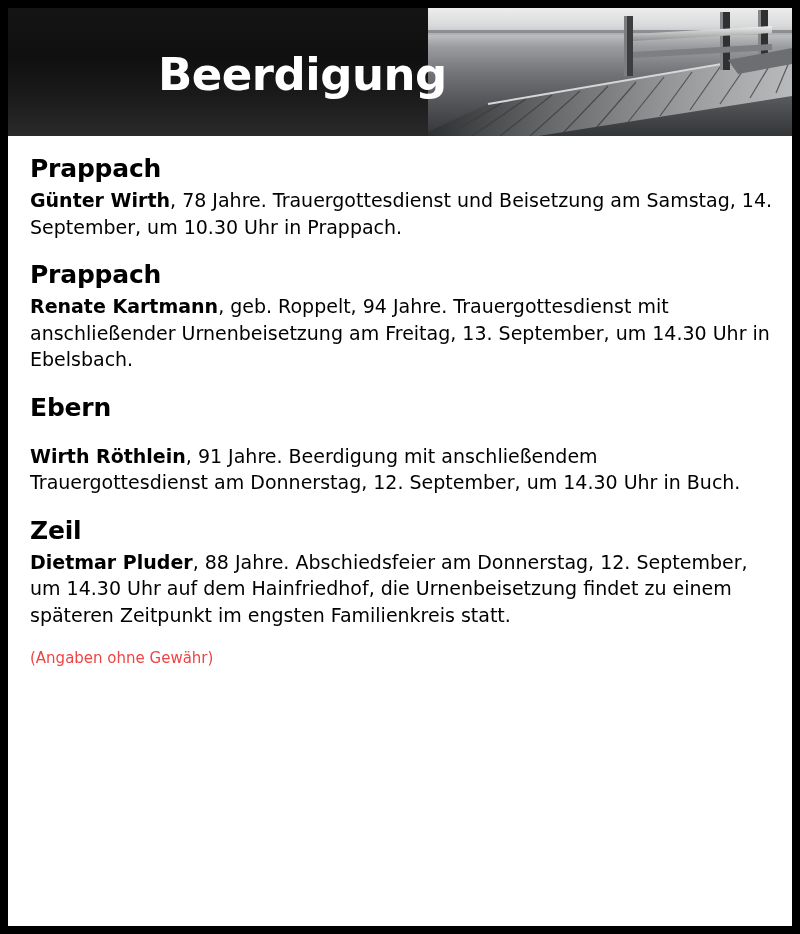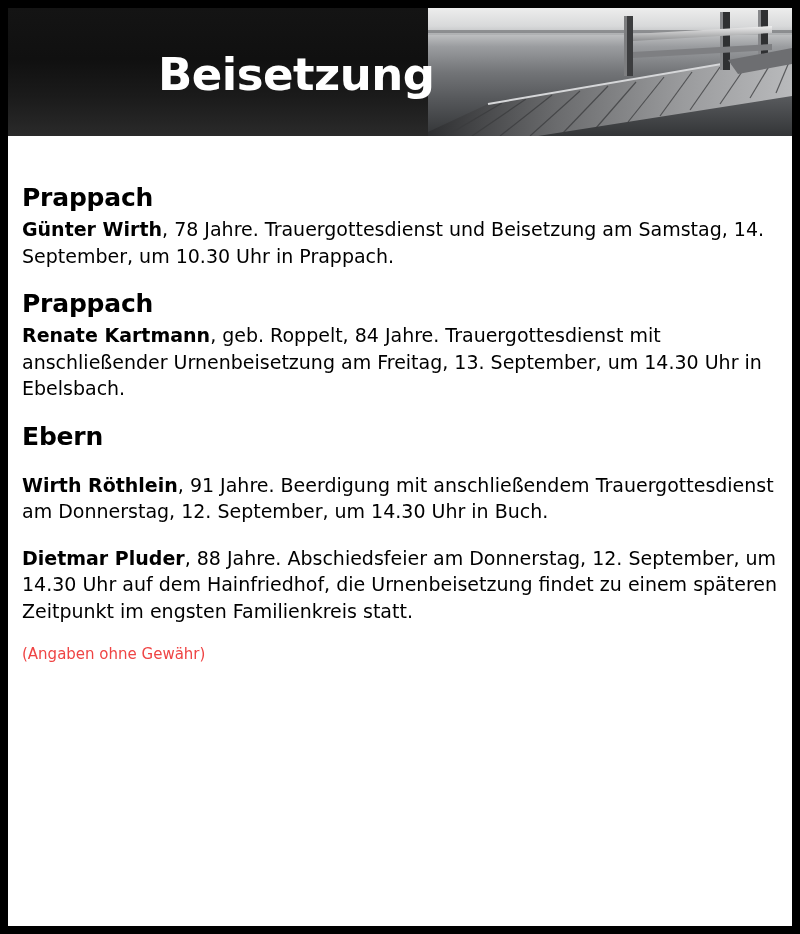--- a/index.html
+++ b/index.html
@@ -91,23 +91,22 @@
     position: absolute;
     left: 420px;
     top: 0;
     width: 364px;
     height: 128px;
     z-index: 4;
   }
 
   
   .content {
-    padding: 18px 14px 0 14px;
+    padding: 18px 14px 0 22px;
     color: #000;
-    margin-top: 29px;
   }
   .entry { margin-bottom: 20px; }
   .place {
     font-size: 25px;
     font-weight: bold;
     line-height: 30px;
     margin: 0 0 3px 0;
     letter-spacing: -0.2px;
   }
   .detail {
@@ -185,53 +184,54 @@
         <rect x="330" y="2" width="10" height="56" fill="#2f3032"></rect>
         <rect x="330" y="2" width="3" height="56" fill="#86878a"></rect>
 
         <polygon points="205,26 344,18 344,25 205,33" fill="url(#railG)"></polygon>
         <polygon points="205,44 344,36 344,42 205,50" fill="#7e7f82"></polygon>
 
         <polygon points="300,52 364,40 364,56 310,66" fill="#6d6e71"></polygon>
       </svg>
 
       <div class="banner-left"></div>
-      <div class="banner-title">Beisetzung</div>
+      <div class="banner-title">Beerdigung</div>
     </div>
 
     <div class="content">
 
       <div class="entry">
         <div class="place">Prappach</div>
         <div class="detail">
           <span class="name">Günter Wirth</span><span>, 78 Jahre.</span>
           <span>Trauergottesdienst und Beisetzung am Samstag, 14. September, um 10.30 Uhr in Prappach.</span>
         </div>
       </div>
 
       <div class="entry">
         <div class="place">Prappach</div>
         <div class="detail">
-          <span class="name">Renate Kartmann</span><span>, geb. Roppelt, 84 Jahre.</span>
+          <span class="name">Renate Kartmann</span><span>, geb. Roppelt, 94 Jahre.</span>
           <span>Trauergottesdienst mit anschließender Urnenbeisetzung am Freitag, 13. September, um 14.30 Uhr in Ebelsbach.</span>
         </div>
       </div>
 
       <div class="entry">
         <div class="place">Ebern</div>
       </div>
 
       <div class="entry">
         <div class="detail">
           <span class="name">Wirth Röthlein</span><span>, 91 Jahre.</span>
           <span>Beerdigung mit anschließendem Trauergottesdienst am Donnerstag, 12. September, um 14.30 Uhr in Buch.</span>
         </div>
       </div>
 
       <div class="entry">
+        <div class="place">Zeil</div>
         <div class="detail">
           <span class="name">Dietmar Pluder</span><span>, 88 Jahre.</span>
           <span>Abschiedsfeier am Donnerstag, 12. September, um 14.30 Uhr auf dem Hainfriedhof, die Urnenbeisetzung findet zu einem späteren Zeitpunkt im engsten Familienkreis statt.</span>
         </div>
       </div>
 
       <div class="note">(Angaben ohne Gewähr)</div>
     </div>
 
   </div>

